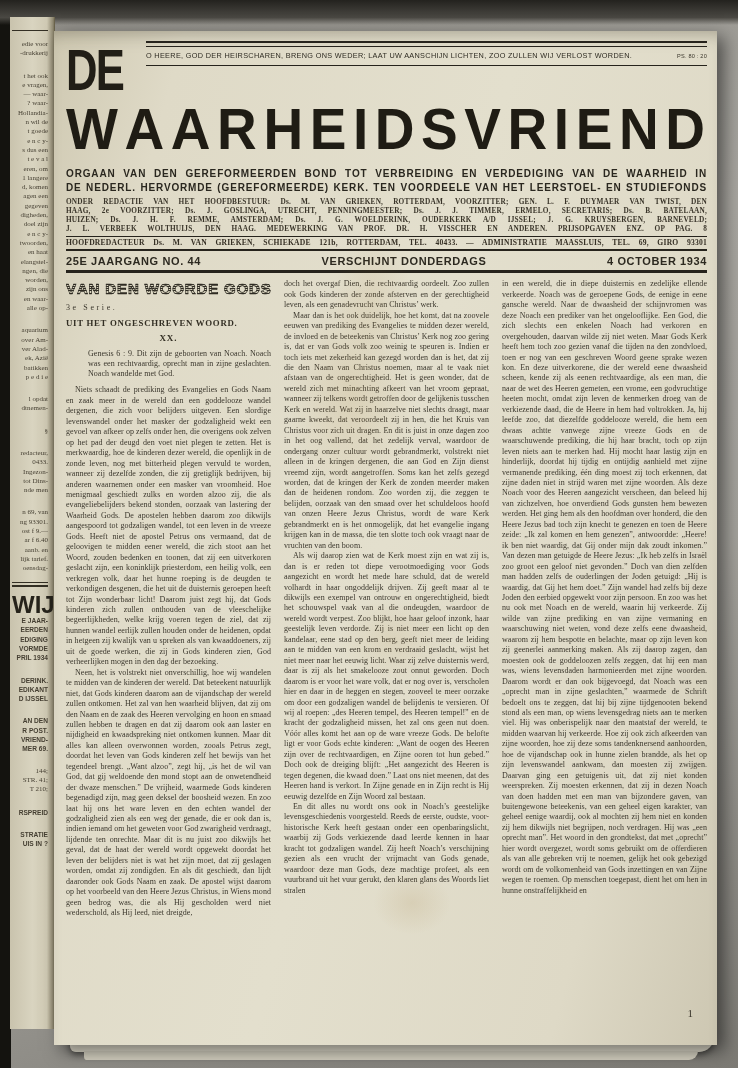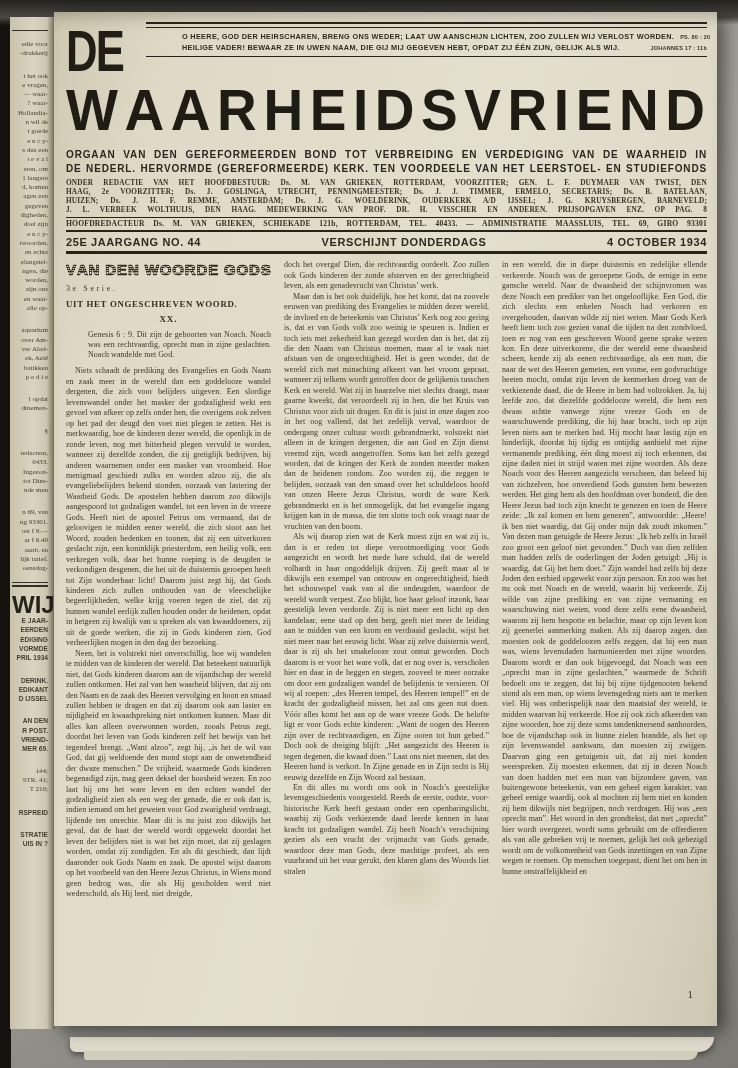--- a/index.html
+++ b/index.html
@@ -21,39 +21,39 @@
     overflow:hidden;padding:10px 7px 0 2px;
     font-family:"Liberation Serif",serif;font-size:7px;line-height:9.3px;color:#453f32;text-align:right;}
   .strip .frag{white-space:nowrap;}
   .strip .gap{height:13px;}
   .strip .rule{border-top:1.5px solid #332f24;margin:3px 0 9px;}
   .strip .rule2{border-top:1px solid #332f24;border-bottom:2.5px solid #332f24;height:2.5px;margin:8px 0 7px;}
   .strip .big{font-family:"Liberation Sans",sans-serif;font-weight:900;font-size:24px;line-height:22px;color:#26231b;letter-spacing:0;}
   .strip .bold{font-weight:bold;font-family:"Liberation Sans",sans-serif;font-size:6.6px;}
 
   
-  #page{position:absolute;left:54px;top:12px;width:663px;height:1014px;box-sizing:border-box;
+  #page{position:absolute;left:54px;top:31px;width:663px;height:1014px;box-sizing:border-box;
     padding:10px 10px 0 12px;
     background:linear-gradient(105deg,#cfc9b2 0%,#dfdac7 14%,#e3dfcd 50%,#ded9c6 82%,#cdc7b2 100%);
     box-shadow:7px 6px 16px rgba(0,0,0,.5), inset 0 14px 18px -12px rgba(40,35,20,.35);}
   .stains{position:absolute;inset:0;pointer-events:none;
     background:
       radial-gradient(90px 160px at 45% 36%, rgba(164,122,48,.13), transparent 70%),
       radial-gradient(55px 85px at 48% 26%, rgba(164,122,48,.10), transparent 70%),
       radial-gradient(75px 60px at 51% 60%, rgba(150,110,40,.10), transparent 70%),
       radial-gradient(55px 45px at 54% 86%, rgba(150,110,40,.12), transparent 70%);}
 
   
   .mast-row{position:relative;height:56px;}
   .de{position:absolute;left:0;top:1px;font-weight:900;font-size:52px;line-height:50px;color:#211e16;
     transform:scaleX(.84) scaleY(1.12);transform-origin:left top;letter-spacing:-2px;}
   .verse-block{margin-left:80px;}
   .vb-toprule{border-top:2.5px solid #26231c;border-bottom:1px solid #26231c;height:3px;margin-bottom:4px;}
   .verse-line{display:flex;justify-content:space-between;align-items:center;
-    font-weight:bold;font-size:7.3px;line-height:10.6px;letter-spacing:0.32px;color:#2e2b22;white-space:nowrap;margin-left:36px;}
+    font-weight:normal;font-size:7.3px;line-height:10.6px;letter-spacing:0.32px;color:#2e2b22;white-space:nowrap;}
   .verse-ref{font-size:5.6px;letter-spacing:0.2px;margin-left:6px;color:#3a362b;}
   .vb-bottomrule{border-top:1.5px solid #26231c;margin-top:3px;}
 
   .main-title{display:flex;justify-content:space-between;margin:2px 2px 0 0;height:62px;
     font-weight:900;font-size:55px;line-height:58px;color:#1f1c14;
     transform:scaleY(1.05);transform-origin:center top;}
   .organ{margin-top:6px;}
   .organ-line{font-weight:bold;font-size:10px;line-height:13.6px;letter-spacing:0.85px;color:#2a271f;
     text-align:justify;text-align-last:justify;}
   .board{margin-top:4px;}
@@ -114,21 +114,21 @@
     <div class="frag">t e v a l</div>
     <div class="frag">eren, om</div>
     <div class="frag">1 langere</div>
     <div class="frag">d, komen</div>
     <div class="frag">agen een</div>
     <div class="frag">gegeven</div>
     <div class="frag">digheden,</div>
     <div class="frag">doel zijn</div>
     <div class="frag">e n c y-</div>
     <div class="frag">twoorden,</div>
-    <div class="frag">en echte</div>
+    <div class="frag">en haat</div>
     <div class="frag">elangstel-</div>
     <div class="frag">ngen, die</div>
     <div class="frag">worden,</div>
     <div class="frag">zijn ons</div>
     <div class="frag">en waar-</div>
     <div class="frag">alle op-</div>
     <div class="frag gap"></div>
     <div class="frag">aquarium</div>
     <div class="frag">over Am-</div>
     <div class="frag">ver Alad-</div>
@@ -184,24 +184,20 @@
 <div id="page">
   <div class="stains"></div>
 
   <div class="mast-row">
     <div class="de">DE</div>
     <div class="verse-block">
       <div class="vb-toprule"></div>
       <div class="verse-line">
         <span>O HEERE, GOD DER HEIRSCHAREN, BRENG ONS WEDER; LAAT UW AANSCHIJN LICHTEN, ZOO ZULLEN WIJ VERLOST WORDEN.</span>
         <span class="verse-ref">PS. 80 : 20</span>
-      </div>
-      <div class="verse-line">
-        <span>HEILIGE VADER! BEWAAR ZE IN UWEN NAAM, DIE GIJ MIJ GEGEVEN HEBT, OPDAT ZIJ ÉÉN ZIJN, GELIJK ALS WIJ.</span>
-        <span class="verse-ref">JOHANNES 17 : 11b</span>
       </div>
       <div class="vb-bottomrule"></div>
     </div>
   </div>
 
   <div class="main-title">
       <span>W</span>
       <span>A</span>
       <span>A</span>
       <span>R</span>

